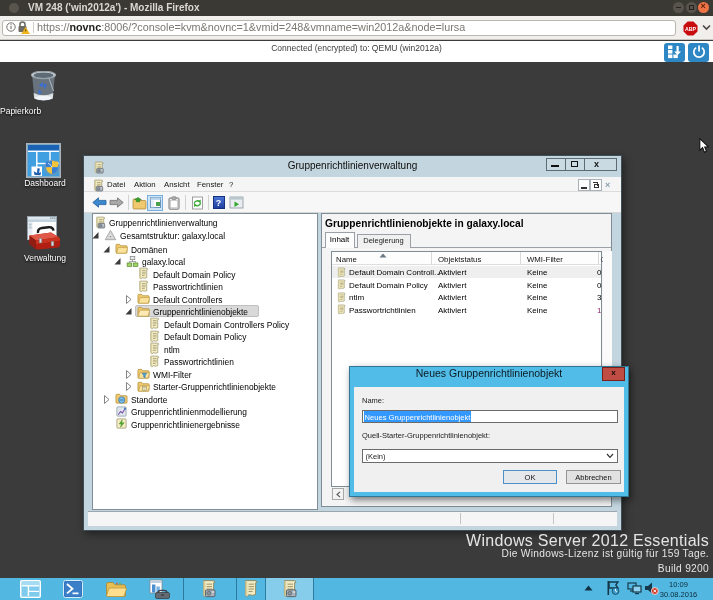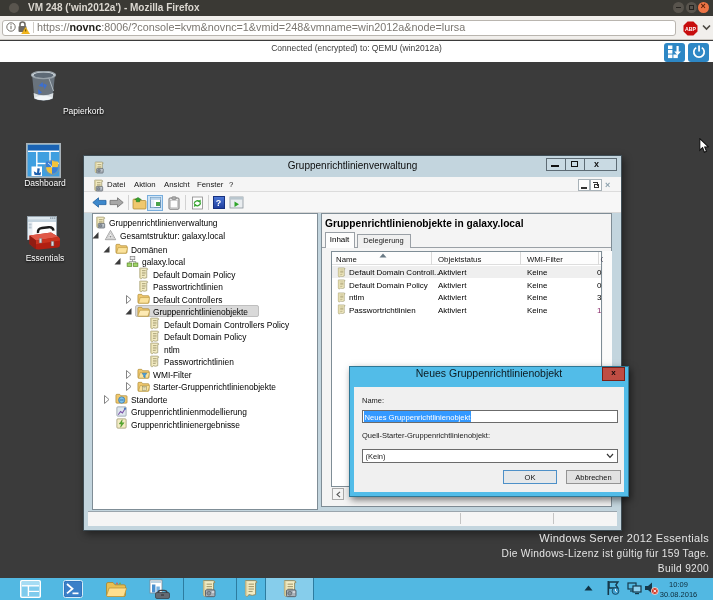--- a/index.html
+++ b/index.html
@@ -68,21 +68,21 @@
   <path d="M2 3.5 L4.5 28 Q13.5 31.5 22.5 28 L25 3.5 Q13.5 8 2 3.5 Z" fill="#76828e" fill-opacity="0.8"></path>
   <ellipse cx="13.5" cy="4" rx="12" ry="3.7" fill="#dfe6ea" stroke="#98a2a9" stroke-width="1.2"></ellipse>
   <ellipse cx="13.5" cy="4.3" rx="10.2" ry="2.8" fill="#5e6a76"></ellipse>
   <path d="M19 7.5 L23.5 20" stroke="#aeb8bf" stroke-width="1" fill="none"></path>
   <path d="M8.5 15 L12.5 11 L13.5 16 Z" fill="#3c6fd0"></path>
   <path d="M13.5 12.5 L17 14 L14.5 18.5 Z" fill="#3c6fd0"></path>
   <path d="M8 18 L12 21.5 L8.5 23.5 Z" fill="#3c6fd0"></path>
   <path d="M3.6 22 Q13.5 26.5 23.4 22 L22.8 27.6 Q13.5 31 4.2 27.6 Z" fill="#e6ebee" fill-opacity="0.9"></path>
   <ellipse cx="13.5" cy="27" rx="8.5" ry="2.2" fill="#f2f5f7"></ellipse>
 </svg>
-<div class="tx" style="left:14px;top:106px;width:90px;text-align:right;font-size:8.5px;color:#ffffff;text-shadow:0 1px 2px #000;">Papierkorb</div>
+<div class="tx" style="left:0px;top:106px;width:90px;text-align:left;font-size:8.5px;color:#ffffff;text-shadow:0 1px 2px #000;">Papierkorb</div>
 
 <svg class="a" style="left:26px;top:143px;" width="35" height="35" viewBox="0 0 35 35">
   <rect x="0.8" y="0.8" width="33.4" height="33.4" fill="#3f9fe0" stroke="#a9b2b8" stroke-width="1.6"></rect>
   <rect x="2" y="2" width="31" height="5.6" fill="#1a63b4"></rect>
   <line x1="2" y1="8.3" x2="33" y2="8.3" stroke="#fff" stroke-width="1.4"></line>
   <line x1="10.8" y1="8.3" x2="10.8" y2="33" stroke="#fff" stroke-width="1.4"></line>
   <line x1="24" y1="8.3" x2="24" y2="20.5" stroke="#fff" stroke-width="1.4"></line>
   <line x1="10.8" y1="20.5" x2="33" y2="20.5" stroke="#fff" stroke-width="1.4"></line>
   <rect x="5.5" y="23.5" width="10.5" height="9.5" fill="#ffffff"></rect>
   <path d="M8 31.5 L8 27.5 L10.8 30 L12.2 25.5 L14.5 26.2 L12.8 30.5 L15 29.8 L13.8 32.8 Z" fill="#1d5fae" transform="rotate(-12 11 29)"></path>
@@ -106,21 +106,21 @@
   <rect x="2.8" y="9.5" width="2.8" height="2" fill="#b9c6d0"></rect>
   <rect x="2.8" y="12.5" width="2.8" height="2" fill="#b9c6d0"></rect>
   <path d="M12 19 q-0.5 -4.5 4 -5 l6.5 -0.8 q4.5 -0.5 5 3.5" fill="none" stroke="#1c1c1c" stroke-width="2.4"></path>
   <path d="M3.5 21.5 L25 18.5 L32.5 23 Q34 24 34 26 L34 31 Q34 33 32 33.4 L13 35.5 Q10.5 35.8 9 34.5 L3.5 30 Z" fill="#b01f12"></path>
   <path d="M3.5 21.5 L25 18.5 L32.5 23 L10 26.5 Z" fill="#e05848"></path>
   <path d="M3.5 21.5 L10 26.5 L10 35 Q9.5 35 9 34.5 L3.5 30 Z" fill="#8f1d13"></path>
   <path d="M10 26.5 L32.5 23 Q34 24 34 26 L34 26.6 L10 30.2 Z" fill="#c9331f"></path>
   <rect x="13.2" y="24.3" width="2.6" height="4.6" rx="0.5" fill="#d8dde0" stroke="#5e666c" stroke-width="0.5"></rect>
   <rect x="25.2" y="27.3" width="2.6" height="4.6" rx="0.5" fill="#d8dde0" stroke="#5e666c" stroke-width="0.5"></rect>
 </svg>
-<div class="tx" style="left:0px;top:253px;width:90px;text-align:center;font-size:8.5px;color:#ffffff;text-shadow:0 1px 2px #000;">Essentials</div>
+<div class="tx" style="left:0px;top:253px;width:90px;text-align:center;font-size:8.5px;color:#ffffff;text-shadow:0 1px 2px #000;">Verwaltung</div>
 
 <svg width="0" height="0" style="position:absolute;">
 <defs>
 
   <g id="scroll">
     <path d="M3 1.2 H10 Q11.5 1.2 11.5 2.6 L10.5 2.8 V11.5 Q8 12.6 5.5 11.5 L4.5 12.8 Q3 12.8 3 11.2 Z" fill="#f3ecc4" stroke="#8f8960" stroke-width="0.7"></path>
     <path d="M3 1.2 Q4.4 1.3 4.4 2.8 L4.4 12.8 Q3 12.8 3 11.2 Z" fill="#d8cf9e"></path>
     <rect x="5.3" y="3.4" width="4" height="0.8" fill="#a39a6e"></rect>
     <rect x="5.3" y="5.2" width="4" height="0.8" fill="#a39a6e"></rect>
     <rect x="5.3" y="7" width="4" height="0.8" fill="#a39a6e"></rect>
@@ -463,21 +463,21 @@
 <div class="a" style="left:362px;top:448.5px;width:256px;height:14px;background:#fff;border:1px solid #6b6b6b;"></div>
 <div class="tx" style="left:365.5px;top:451.5px;font-size:7.5px;color:#1a1a1a;">(Kein)</div>
 <svg class="a" style="left:606px;top:452.5px;" width="8" height="6" viewBox="0 0 8 6">
     <path d="M1 1 L4 4.4 L7 1" fill="none" stroke="#333" stroke-width="1.2"></path>
   </svg>
 <div class="a" style="left:503px;top:470px;width:54px;height:14px;background:#e5e8ea;border:1.5px solid #4d90c8;"></div>
 <div class="tx" style="left:503px;top:473px;width:54px;text-align:center;font-size:7.5px;color:#111;">OK</div>
 <div class="a" style="left:566px;top:470px;width:55px;height:14px;background:#e1e1e1;border:1px solid #949494;"></div>
 <div class="tx" style="left:566px;top:473px;width:55px;text-align:center;font-size:7.5px;color:#111;">Abbrechen</div>
 
-<div class="tx" style="right:4px;top:532px;font-size:11px;letter-spacing:0.3px;color:#e4e4e4;text-align:right;">Windows Server 2012 Essentials</div>
+<div class="tx" style="right:4px;top:532px;font-size:16px;letter-spacing:0.3px;color:#e4e4e4;text-align:right;">Windows Server 2012 Essentials</div>
 <div class="tx" style="right:4px;top:547.5px;font-size:10.2px;letter-spacing:0.3px;color:#e4e4e4;text-align:right;">Die Windows-Lizenz ist gültig für 159 Tage.</div>
 <div class="tx" style="right:4px;top:562.5px;font-size:10.2px;letter-spacing:0.3px;color:#e4e4e4;text-align:right;">Build 9200</div>
 
 <div class="a" style="left:0;top:578px;width:713px;height:22px;background:#52b8e2;"></div>
 
 <svg class="a" style="left:20px;top:580px;" width="21" height="18" viewBox="0 0 21 18">
   <rect x="0.8" y="0.8" width="19.4" height="16.4" rx="1" fill="none" stroke="#ffffff" stroke-width="1.6"></rect>
   <rect x="2" y="2" width="17" height="14" fill="#7ecbed"></rect>
   <rect x="2" y="2" width="17" height="3.4" fill="#a5dcf4"></rect>
   <line x1="2" y1="5.8" x2="19" y2="5.8" stroke="#fff" stroke-width="1.4"></line>

